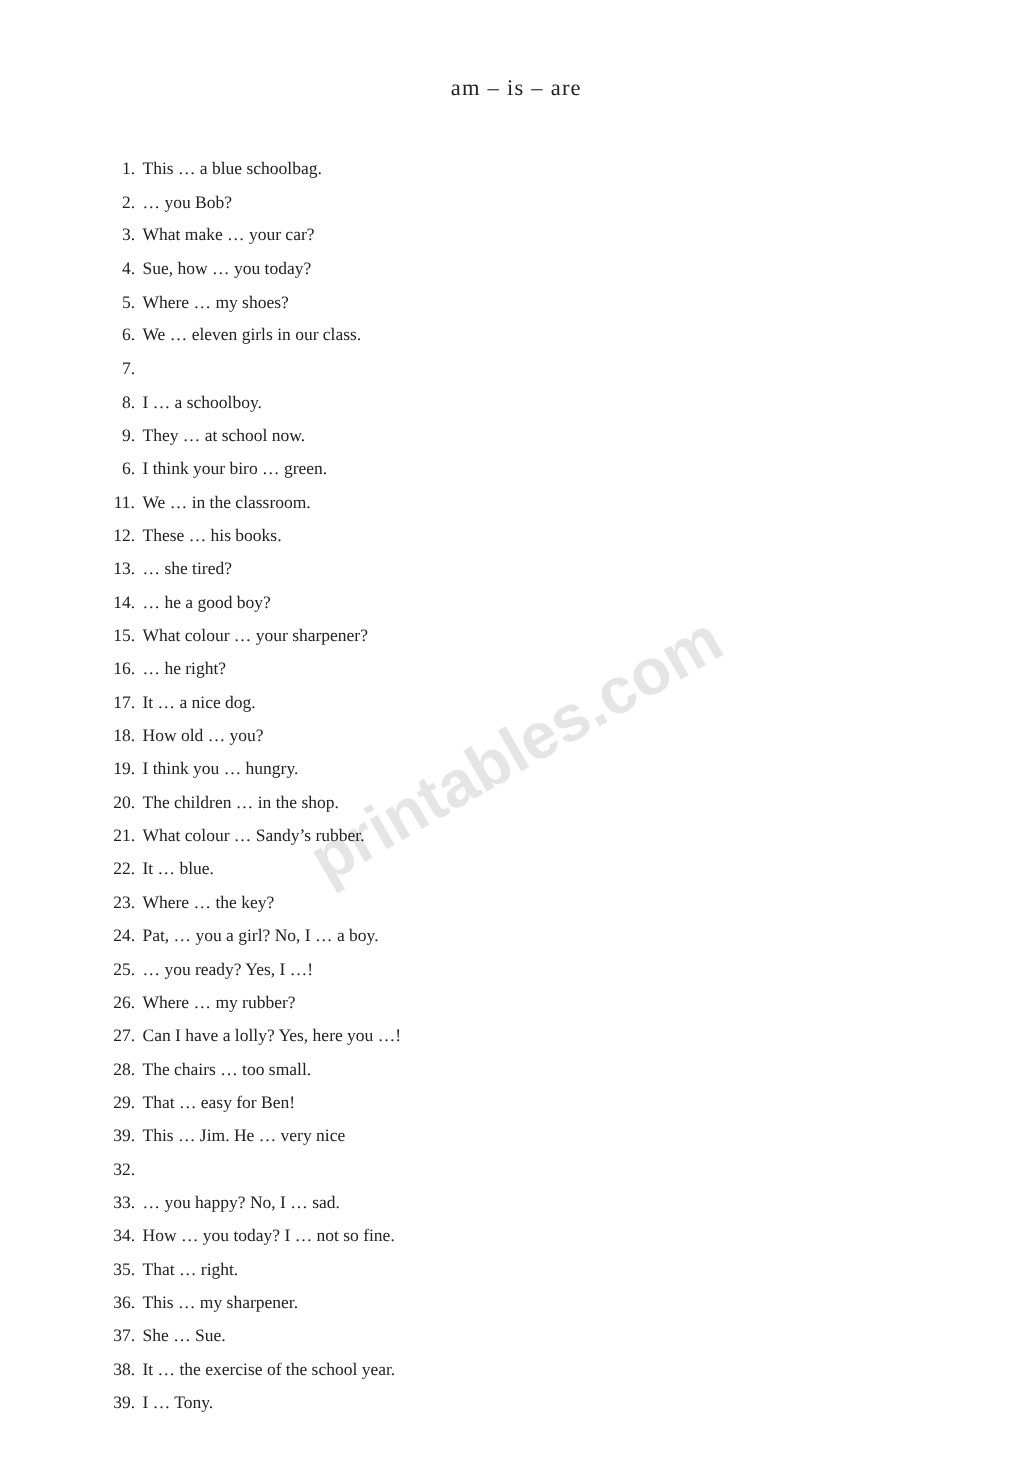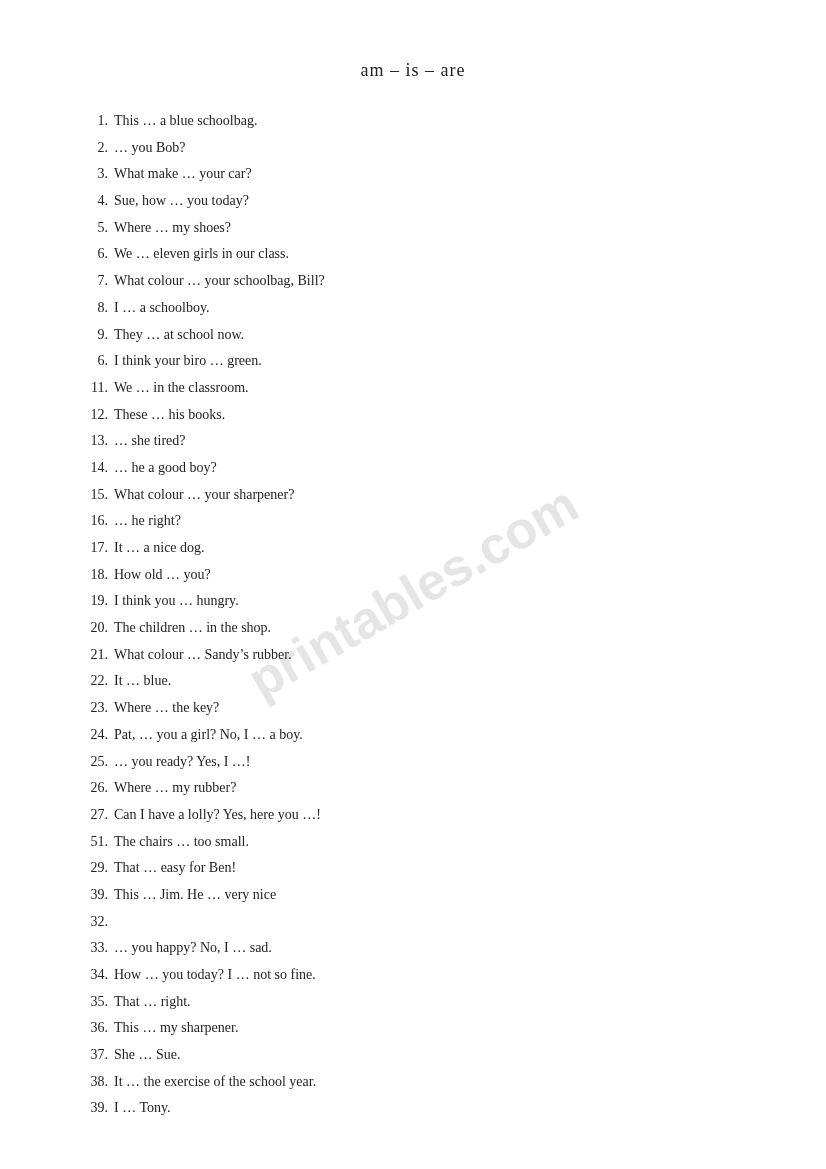--- a/index.html
+++ b/index.html
@@ -38,21 +38,21 @@
     .content {
       position: relative;
       z-index: 1;
     }
 
     h1.title {
       text-align: center;
       font-size: 18px;
       font-weight: normal;
       font-style: normal;
-      margin-bottom: 29px;
+      margin-bottom: 44px;
       font-family: 'Times New Roman', Times, serif;
       letter-spacing: 1px;
     }
 
     ol {
       list-style: none;
       padding: 0;
       margin: 0;
     }
 
@@ -105,21 +105,20 @@
       <li>
         <span class="num">5.</span>
         <span class="sentence">Where … my shoes?</span>
       </li>
       <li>
         <span class="num">6.</span>
         <span class="sentence">We … eleven girls in our class.</span>
       </li>
       <li>
         <span class="num">7.</span>
-        <span class="sentence">What colour … your schoolbag, Bill?</span>
       </li>
       <li>
         <span class="num">8.</span>
         <span class="sentence">I … a schoolboy.</span>
       </li>
       <li>
         <span class="num">9.</span>
         <span class="sentence">They … at school now.</span>
       </li>
       <li>
@@ -188,21 +187,21 @@
       </li>
       <li>
         <span class="num">26.</span>
         <span class="sentence">Where … my rubber?</span>
       </li>
       <li>
         <span class="num">27.</span>
         <span class="sentence">Can I have a lolly? Yes, here you …!</span>
       </li>
       <li>
-        <span class="num">51.</span>
+        <span class="num">28.</span>
         <span class="sentence">The chairs … too small.</span>
       </li>
       <li>
         <span class="num">29.</span>
         <span class="sentence">That … easy for Ben!</span>
       </li>
       <li>
         <span class="num">39.</span>
         <span class="sentence">This … Jim. He … very nice</span>
       </li>

